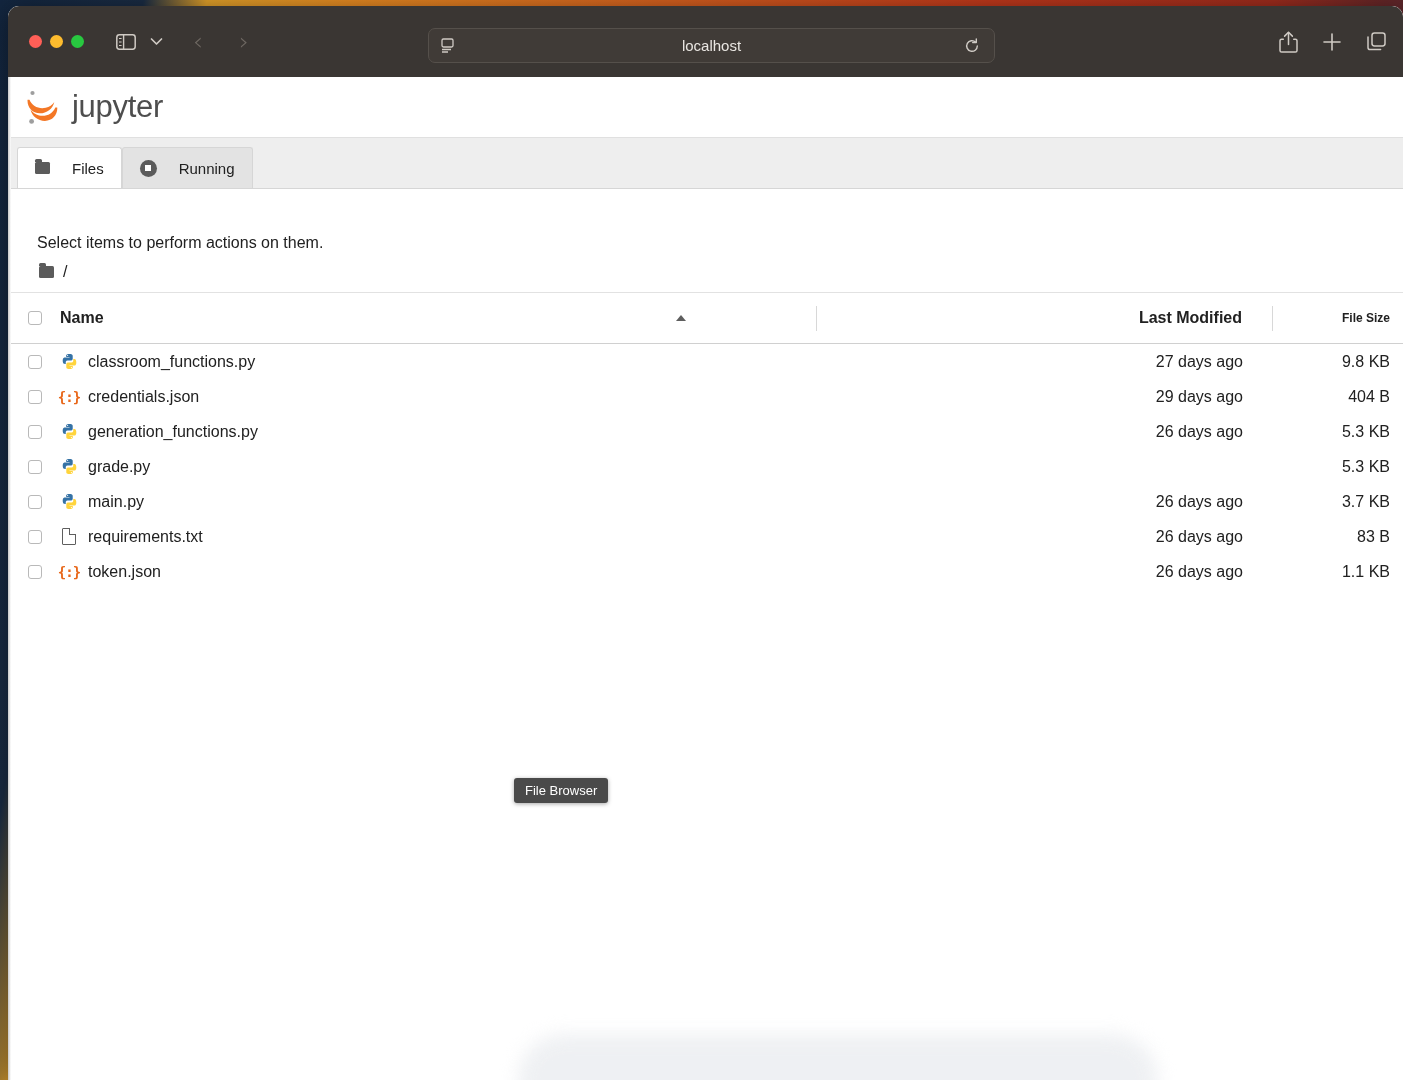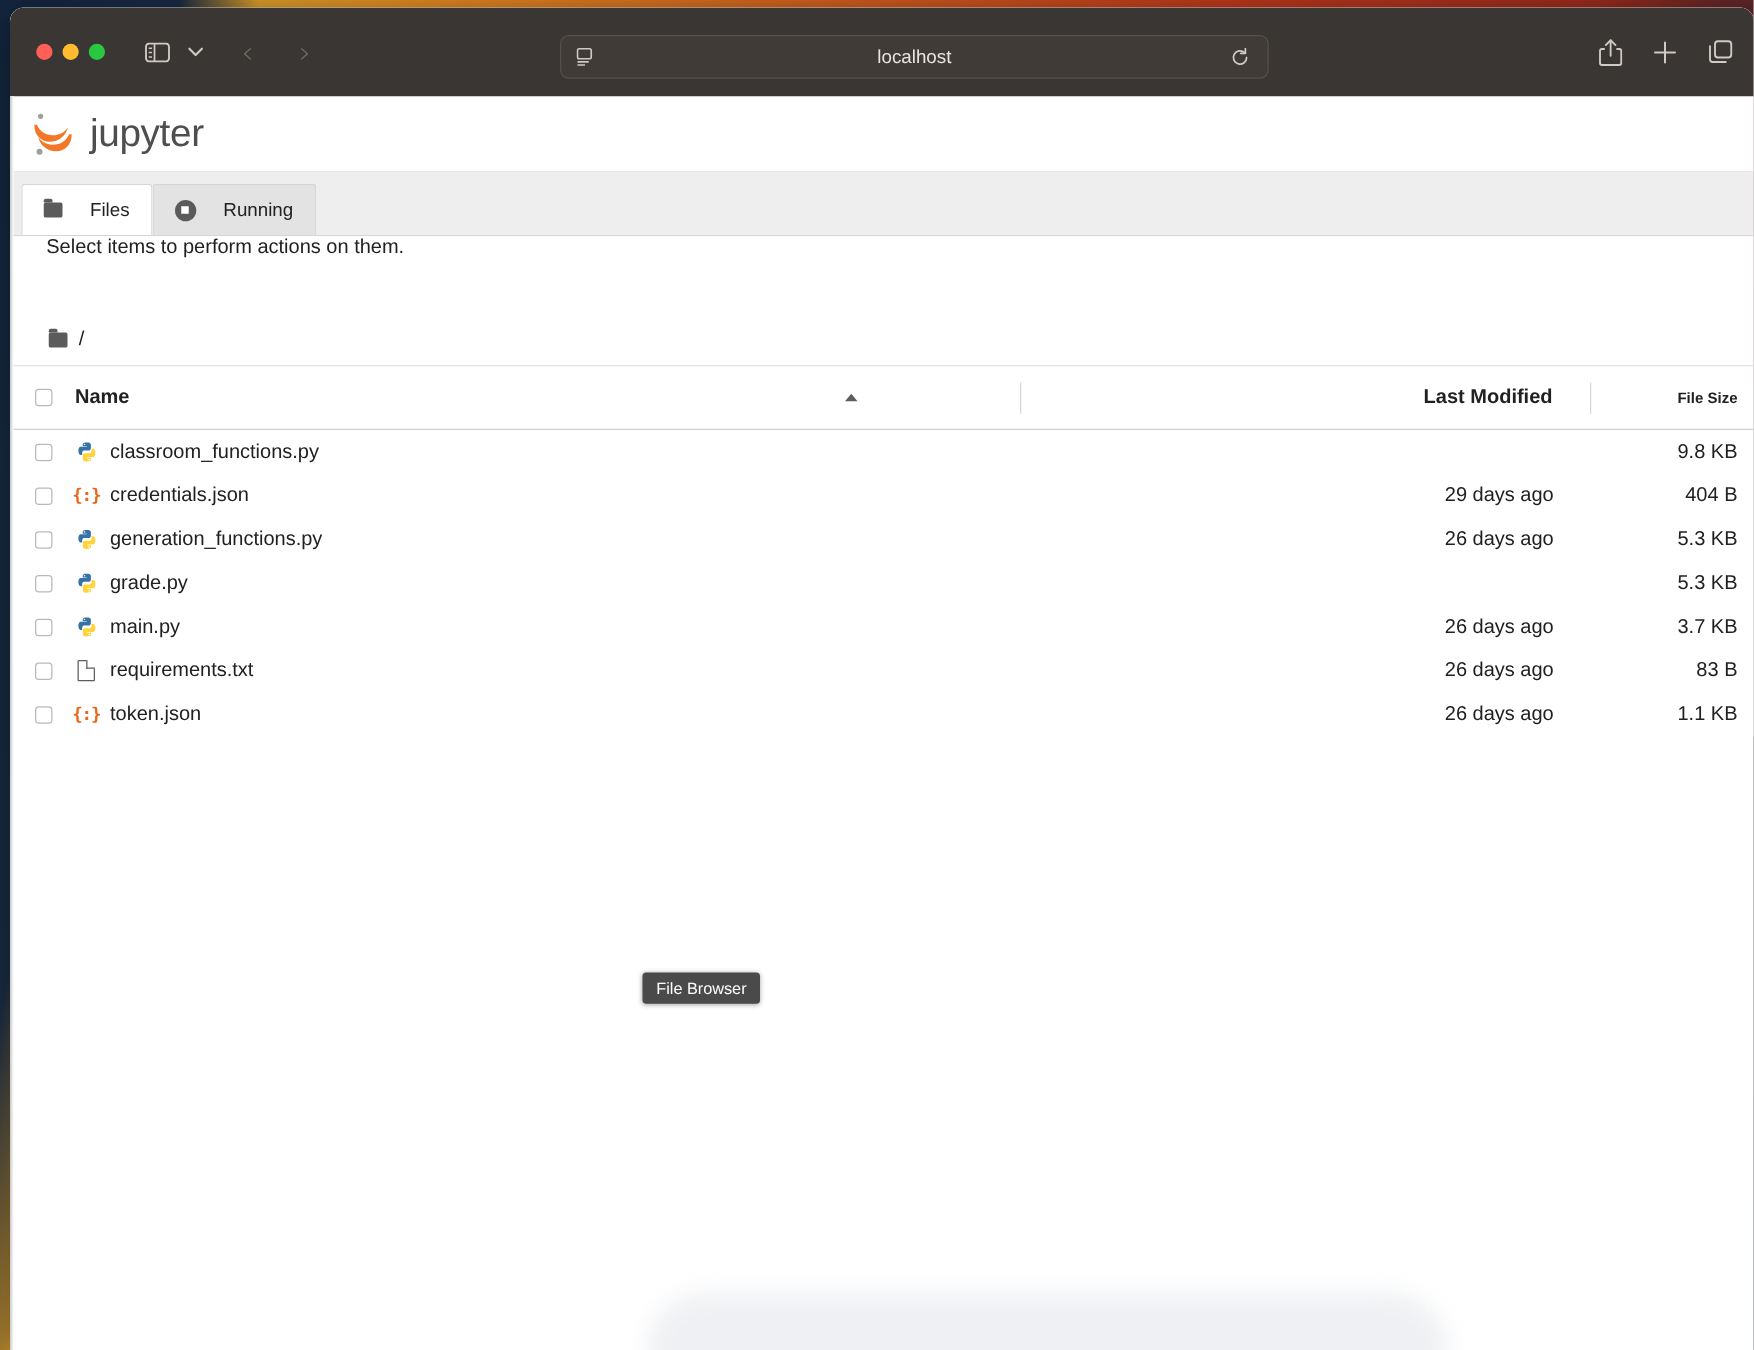--- a/index.html
+++ b/index.html
@@ -75,21 +75,21 @@
     width: 34px;
     text-align: center;
     font-family: "DejaVu Sans", sans-serif;
   }
   #nav-back    { margin-left: 18px; }
   #nav-forward { margin-left: 12px; }
 
   
   #address-bar {
     position: absolute;
-    left: 440px;
+    left: 420px;
     top: 22px;
     width: 567px;
     height: 35px;
     background: #403b37;
     border: 1px solid #55504b;
     border-radius: 7px;
     display: flex;
     align-items: center;
   }
   #reader-icon { position: absolute; left: 12px; display: flex; }
@@ -197,21 +197,21 @@
   .stop-icon::after {
     content: "";
     width: 6px; height: 6px;
     background: #ffffff;
   }
 
   
   #action-bar {
     height: 63px;
     display: flex;
-    align-items: flex-start;
+    align-items: flex-end;
     padding: 0 11px 0 29px;
     background: #ffffff;
   }
   #select-hint { font-size: 16px; color: #212121; }
   #action-buttons {
     margin-left: auto;
     display: flex;
     gap: 7px;
   }
   .action-btn {
@@ -527,20 +527,21 @@
         <span class="chk"></span>
         <div class="row-name">
           <span class="ftype">
             <svg width="17" height="17" viewBox="0 0 17 17">
               <path d="M8.4 0.9c-3.4 0-3.2 1.5-3.2 1.5v1.5h3.3v0.5H3.9s-2.2-0.25-2.2 3.2 1.9 3.35 1.9 3.35h1.15V9.3s-0.06-1.9 1.86-1.9h3.3s1.8 0.03 1.8-1.74V2.7s0.27-1.8-3.31-1.8zM6.6 1.9a0.6 0.6 0 1 1 0 1.2 0.6 0.6 0 0 1 0-1.2z" fill="#3572a5"></path>
               <path d="M8.6 16.1c3.4 0 3.2-1.5 3.2-1.5v-1.5H8.5v-0.5h4.6s2.2 0.25 2.2-3.2-1.9-3.35-1.9-3.35h-1.15v1.65s0.06 1.9-1.86 1.9h-3.3s-1.8-0.03-1.8 1.74v2.96s-0.27 1.8 3.31 1.8zM10.4 15.1a0.6 0.6 0 1 1 0-1.2 0.6 0.6 0 0 1 0 1.2z" fill="#ffd43b"></path>
             </svg>
           </span>
           <span>classroom_functions.py</span>
         </div>
+        <div class="row-modified">27 days ago</div>
         <div class="row-size">9.8 KB</div>
       </div>
 
       <div class="file-row">
         <span class="chk"></span>
         <div class="row-name">
           <span class="ftype json-icon">{:}</span>
           <span>credentials.json</span>
         </div>
         <div class="row-modified">29 days ago</div>

